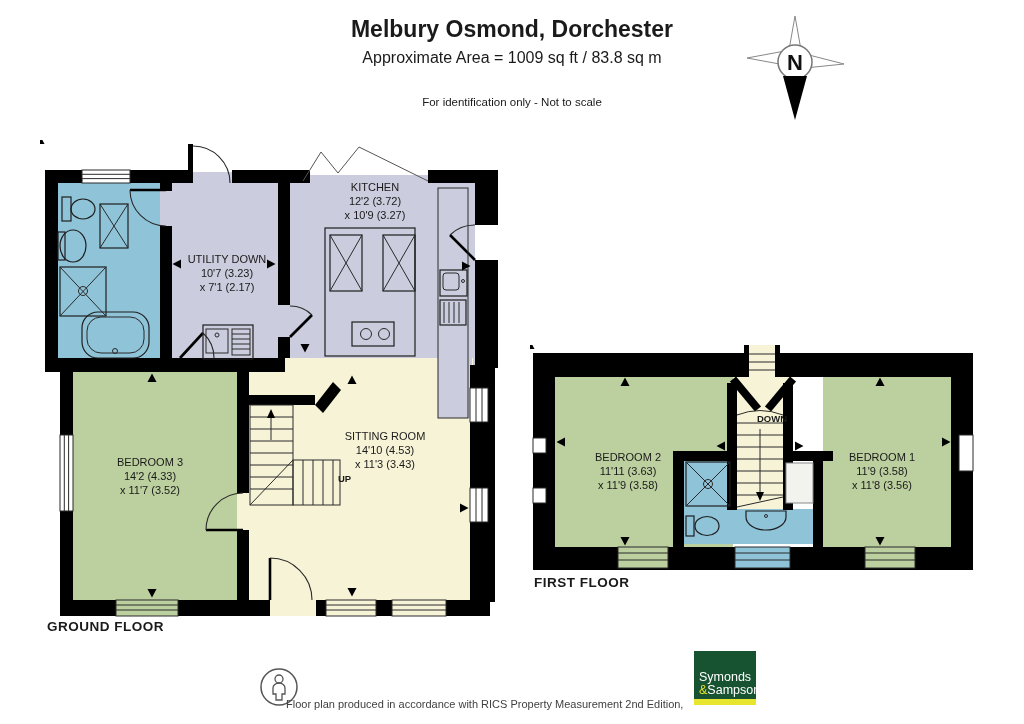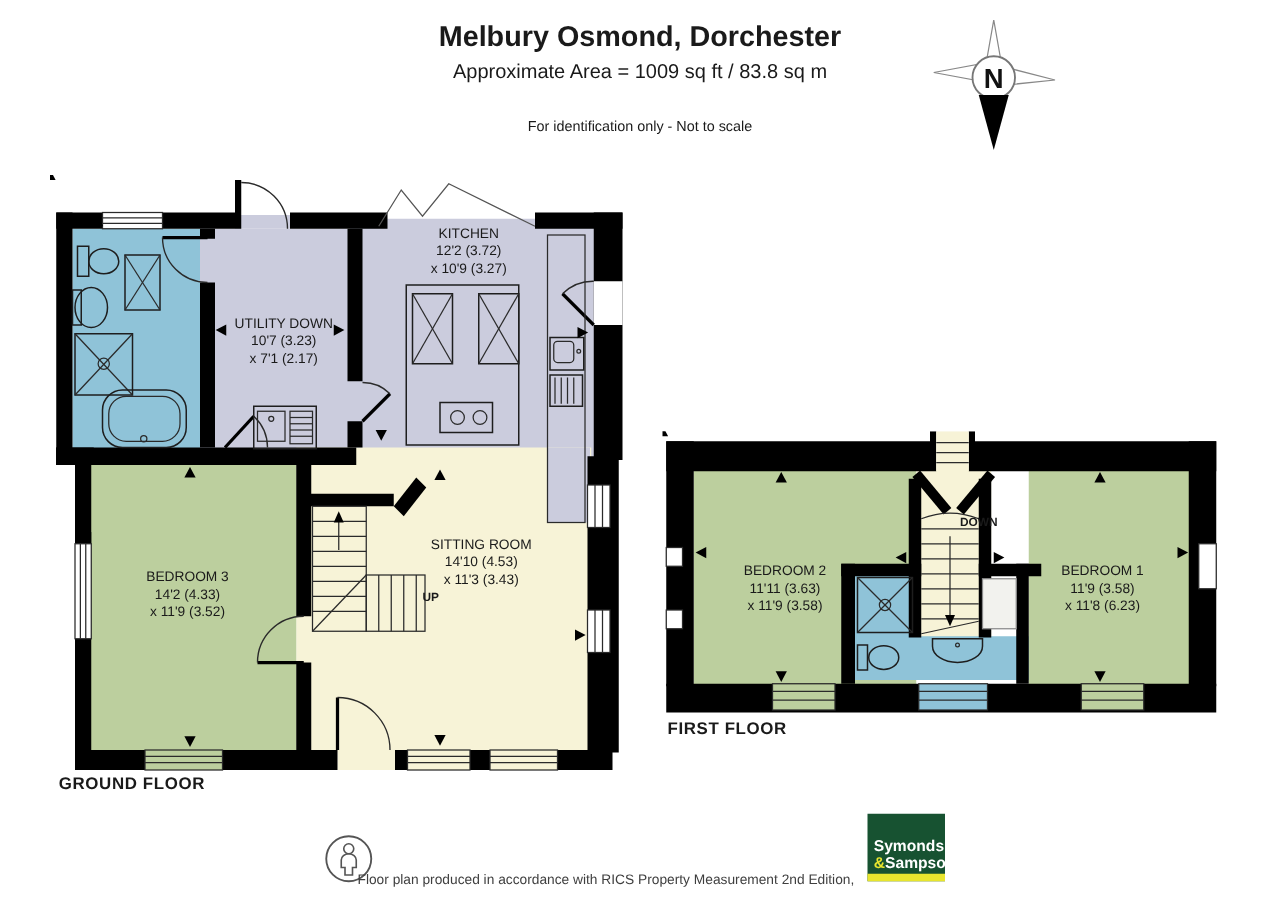--- a/index.html
+++ b/index.html
@@ -25,21 +25,21 @@
   .s{stroke:#1e1e1e;stroke-width:1.2;fill:none;}
   .s2{stroke:#2a2a2a;stroke-width:1;fill:none;}
   .door{stroke:#2a2a2a;stroke-width:1.1;fill:none;}
   .leaf{stroke:#000;stroke-width:2.6;}
   .win{stroke:#2a2a2a;stroke-width:1;fill:#fff;}
   .arr{fill:#000;}
   .cup{fill:#f2f2ee;stroke:#8a8a8a;stroke-width:1;}
   
   .foot-text{font-size:11px;line-height:14.5px;color:#3f3f3f;white-space:pre-wrap;}
   .logo{width:62px;background:var(--c-logo_green,#175231);text-align:left;}
-  .logo .lt{color:#fff;font-size:12.5px;font-weight:bold;line-height:13px;padding:20px 0 2px 5px;}
+  .logo .lt{color:#fff;font-size:12.5px;font-weight:normal;line-height:13px;padding:20px 0 2px 5px;}
   .logo .amp{color:var(--c-logo_yellow,#e8e52e);}
   .logo .bar{height:6px;background:var(--c-logo_yellow,#e8e52e);}
 </style>
 </head>
 <body>
 
 <div class="abs title">Melbury Osmond, Dorchester</div>
 <div class="abs subtitle">Approximate Area = 1009 sq ft / 83.8 sq m</div>
 <div class="abs note">For identification only - Not to scale</div>
 
@@ -326,35 +326,35 @@
   <div class="rd">x 7'1 (2.17)</div>
 </div>
 <div class="abs room-label" style="left:310px;top:429px;width:150px">
   <div class="rn">SITTING ROOM</div>
   <div class="rd">14'10 (4.53)</div>
   <div class="rd">x 11'3 (3.43)</div>
 </div>
 <div class="abs room-label" style="left:75px;top:455px;width:150px">
   <div class="rn">BEDROOM 3</div>
   <div class="rd">14'2 (4.33)</div>
-  <div class="rd">x 11'9 (3.52)</div>
+  <div class="rd">x 11'7 (3.52)</div>
 </div>
 <div class="abs room-label" style="left:553px;top:450px;width:150px">
   <div class="rn">BEDROOM 2</div>
   <div class="rd">11'11 (3.63)</div>
   <div class="rd">x 11'9 (3.58)</div>
 </div>
 <div class="abs room-label" style="left:807px;top:450px;width:150px">
   <div class="rn">BEDROOM 1</div>
   <div class="rd">11'9 (3.58)</div>
-  <div class="rd">x 11'8 (6.23)</div>
+  <div class="rd">x 11'8 (3.56)</div>
 </div>
 
 <div class="abs stair-label" style="left:338px;top:473px">UP</div>
-<div class="abs stair-label" style="left:758px;top:413px;width:50px;text-align:center">DOWN</div>
+<div class="abs stair-label" style="left:737px;top:413px;width:50px;text-align:right">DOWN</div>
 
 <div class="abs floor-label" style="left:47px;top:619px">GROUND FLOOR</div>
 <div class="abs floor-label" style="left:534px;top:575px">FIRST FLOOR</div>
 
 <svg class="abs" style="left:258px;top:666px" width="42" height="42" viewBox="0 0 42 42">
   <circle cx="21" cy="21" r="18" fill="none" stroke="#555" stroke-width="1.5"></circle>
   <circle cx="21" cy="13" r="4" fill="none" stroke="#555" stroke-width="1.3"></circle>
   <path d="M15,22 a6,5 0 0 1 12,0 v6 h-3 v6 h-6 v-6 h-3 z" fill="none" stroke="#555" stroke-width="1.3"></path>
 </svg>
 <div class="abs foot-text" style="left:286px;top:668px;width:410px">

